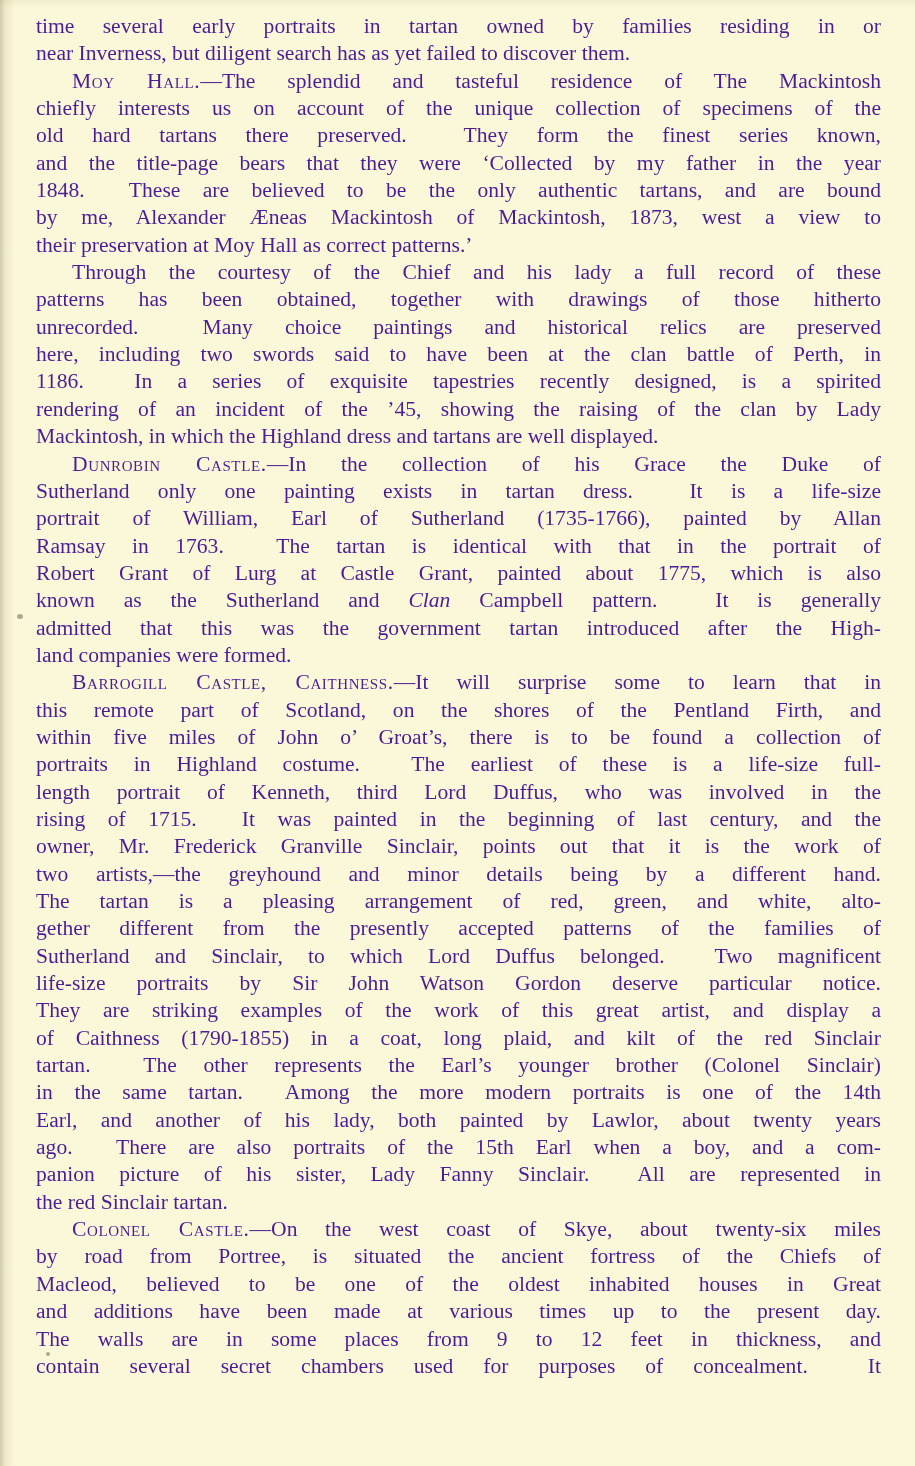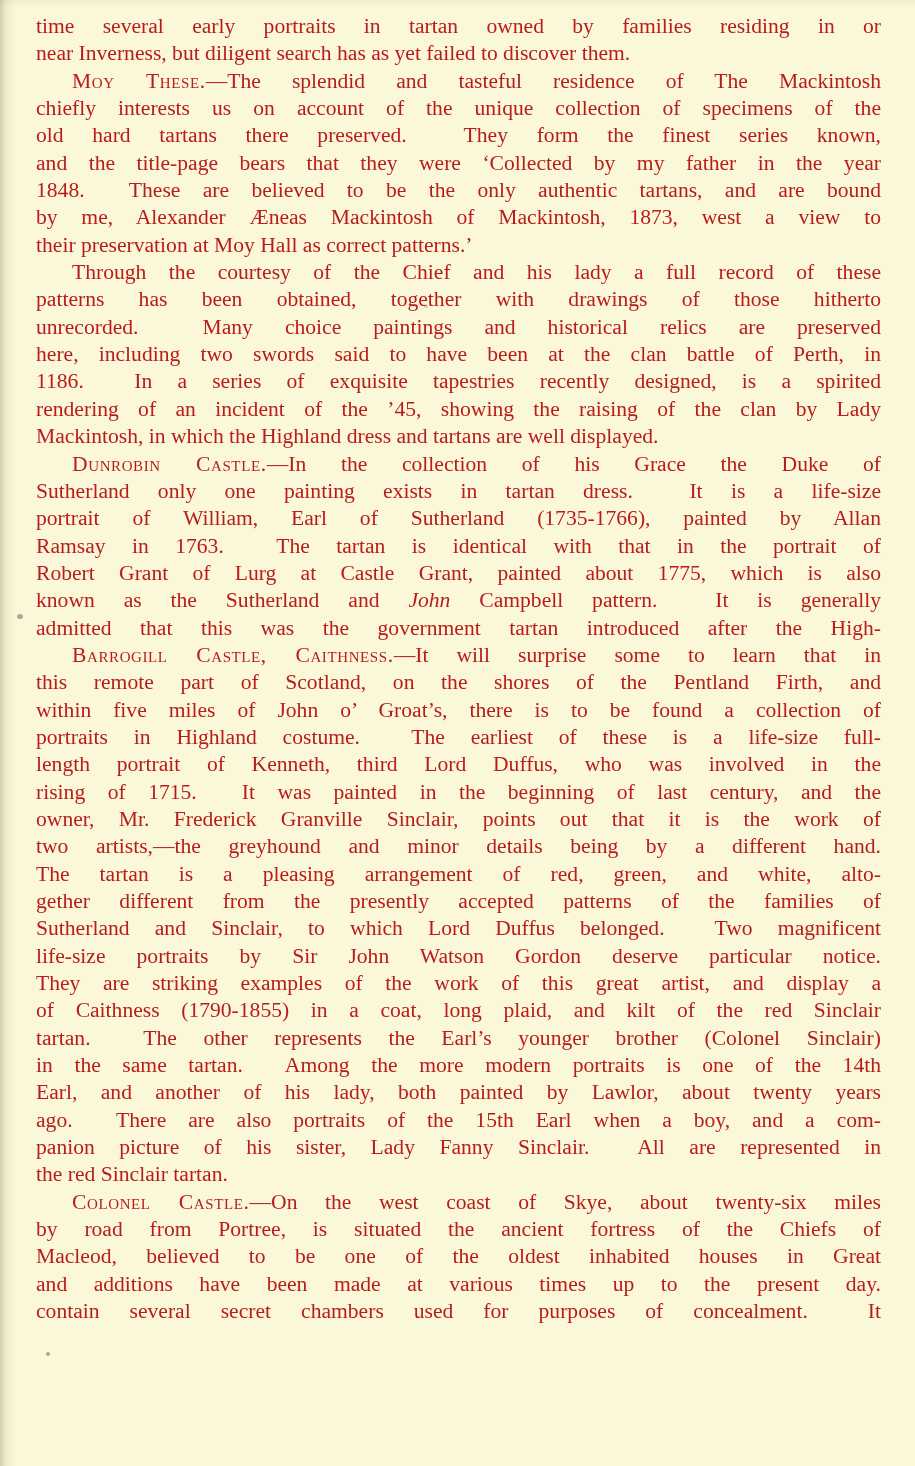--- a/index.html
+++ b/index.html
@@ -71,27 +71,27 @@
 </style>
 </head>
 <body>
 
 <div class="page" style="background: rgb(251, 248, 217);">
   <div class="edge-shade-left"></div>
   <div class="edge-shade-top"></div>
   <div class="speck s1"></div>
   <div class="speck s2"></div>
   <div class="speck s3"></div>
-  <div class="text-block" style="color: #b91c1c;">
+  <div class="text-block" style="color: #4c1d95;">
       <div class="para">
         <div class="line first"><span>time several early portraits in tartan owned by families residing in or</span></div>
         <div class="line last"><span>near Inverness, but diligent search has as yet failed to discover them.</span></div>
       </div>
       <div class="para indent">
-        <div class="line first"><span class="sc">Moy These.</span><span>—The splendid and tasteful residence of The Mackintosh</span></div>
+        <div class="line first"><span class="sc">Moy Hall.</span><span>—The splendid and tasteful residence of The Mackintosh</span></div>
         <div class="line"><span>chiefly interests us on account of the unique collection of specimens of the</span></div>
         <div class="line"><span>old hard tartans there preserved.  They form the finest series known,</span></div>
         <div class="line"><span>and the title-page bears that they were ‘Collected by my father in the year</span></div>
         <div class="line"><span>1848.  These are believed to be the only authentic tartans, and are bound</span></div>
         <div class="line"><span>by me, Alexander Æneas Mackintosh of Mackintosh, 1873, west a view to</span></div>
         <div class="line last"><span>their preservation at Moy Hall as correct patterns.’</span></div>
       </div>
       <div class="para indent">
         <div class="line first"><span>Through the courtesy of the Chief and his lady a full record of these</span></div>
         <div class="line"><span>patterns has been obtained, together with drawings of those hitherto</span></div>
@@ -100,22 +100,23 @@
         <div class="line"><span>1186.  In a series of exquisite tapestries recently designed, is a spirited</span></div>
         <div class="line"><span>rendering of an incident of the ’45, showing the raising of the clan by Lady</span></div>
         <div class="line last"><span>Mackintosh, in which the Highland dress and tartans are well displayed.</span></div>
       </div>
       <div class="para indent">
         <div class="line first"><span class="sc">Dunrobin Castle.</span><span>—In the collection of his Grace the Duke of</span></div>
         <div class="line"><span>Sutherland only one painting exists in tartan dress.  It is a life-size</span></div>
         <div class="line"><span>portrait of William, Earl of Sutherland (1735-1766), painted by Allan</span></div>
         <div class="line"><span>Ramsay in 1763.  The tartan is identical with that in the portrait of</span></div>
         <div class="line"><span>Robert Grant of Lurg at Castle Grant, painted about 1775, which is also</span></div>
-        <div class="line"><span>known as the Sutherland and </span><span class="i">John</span><span> Campbell pattern.  It is generally</span></div>
+        <div class="line"><span>known as the Sutherland and </span><span class="i">Clan</span><span> Campbell pattern.  It is generally</span></div>
         <div class="line"><span>admitted that this was the government tartan introduced after the High-</span></div>
+        <div class="line last"><span>land companies were formed.</span></div>
       </div>
       <div class="para indent">
         <div class="line first"><span class="sc">Barrogill Castle, Caithness.</span><span>—It will surprise some to learn that in</span></div>
         <div class="line"><span>this remote part of Scotland, on the shores of the Pentland Firth, and</span></div>
         <div class="line"><span>within five miles of John o’ Groat’s, there is to be found a collection of</span></div>
         <div class="line"><span>portraits in Highland costume.  The earliest of these is a life-size full-</span></div>
         <div class="line"><span>length portrait of Kenneth, third Lord Duffus, who was involved in the</span></div>
         <div class="line"><span>rising of 1715.  It was painted in the beginning of last century, and the</span></div>
         <div class="line"><span>owner, Mr. Frederick Granville Sinclair, points out that it is the work of</span></div>
         <div class="line"><span>two artists,—the greyhound and minor details being by a different hand.</span></div>
@@ -130,16 +131,17 @@
         <div class="line"><span>Earl, and another of his lady, both painted by Lawlor, about twenty years</span></div>
         <div class="line"><span>ago.  There are also portraits of the 15th Earl when a boy, and a com-</span></div>
         <div class="line"><span>panion picture of his sister, Lady Fanny Sinclair.  All are represented in</span></div>
         <div class="line last"><span>the red Sinclair tartan.</span></div>
       </div>
       <div class="para indent">
         <div class="line first"><span class="sc">Colonel Castle.</span><span>—On the west coast of Skye, about twenty-six miles</span></div>
         <div class="line"><span>by road from Portree, is situated the ancient fortress of the Chiefs of</span></div>
         <div class="line"><span>Macleod, believed to be one of the oldest inhabited houses in Great</span></div>
         <div class="line"><span>and additions have been made at various times up to the present day.</span></div>
+        <div class="line"><span>The walls are in some places from 9 to 12 feet in thickness, and</span></div>
         <div class="line"><span>contain several secret chambers used for purposes of concealment.  It</span></div>
       </div>
     </div>
 </div>
 
 </body></html>

